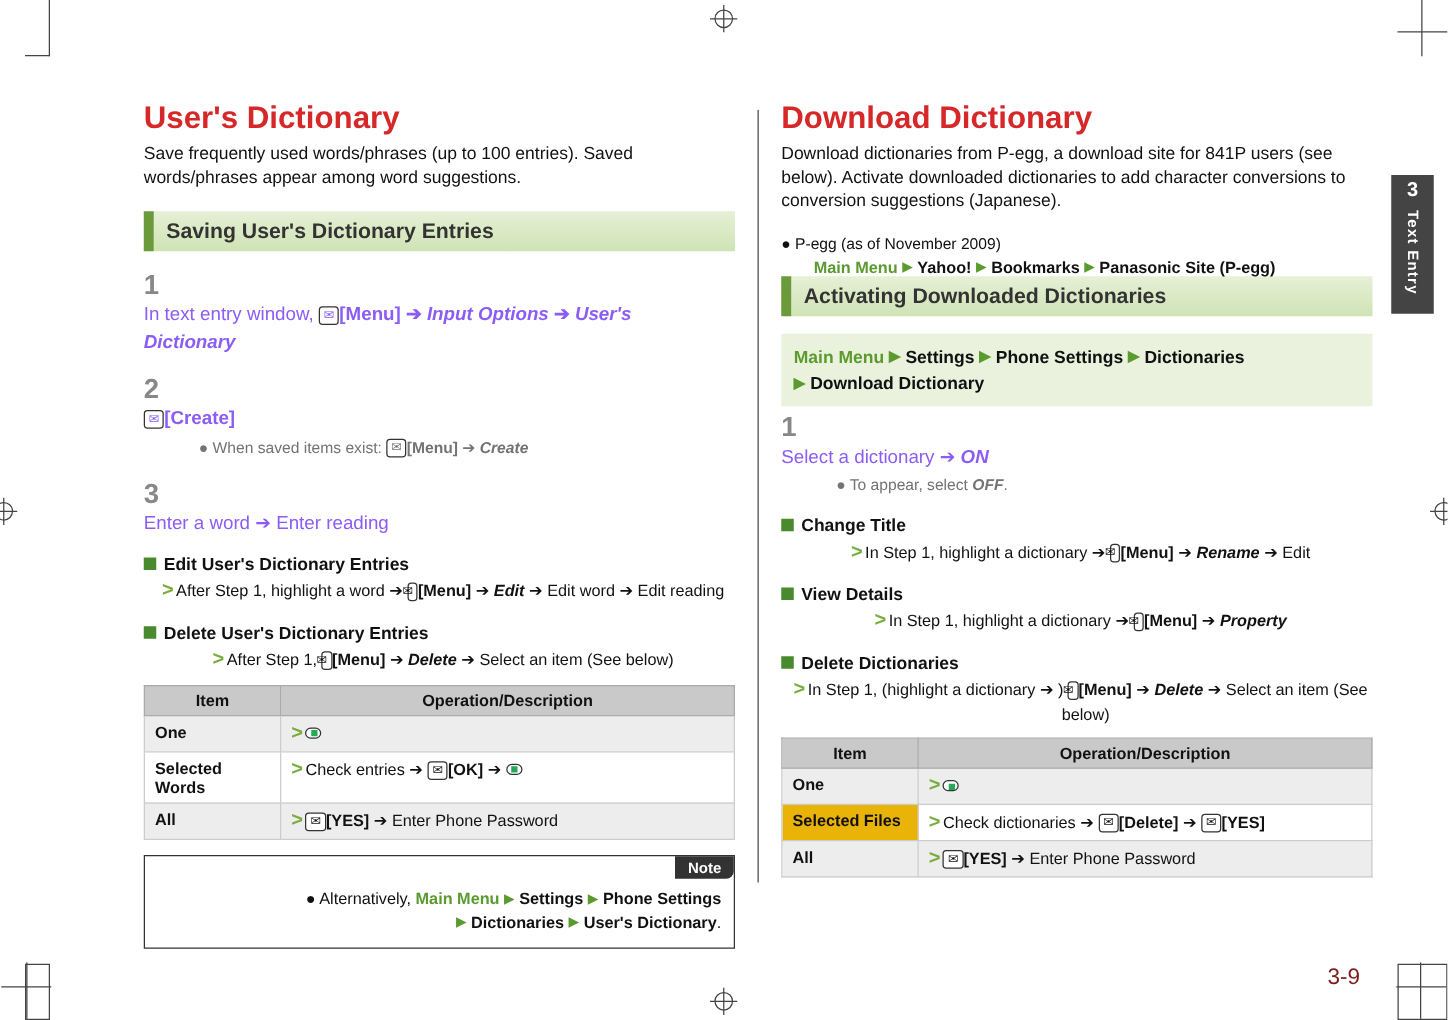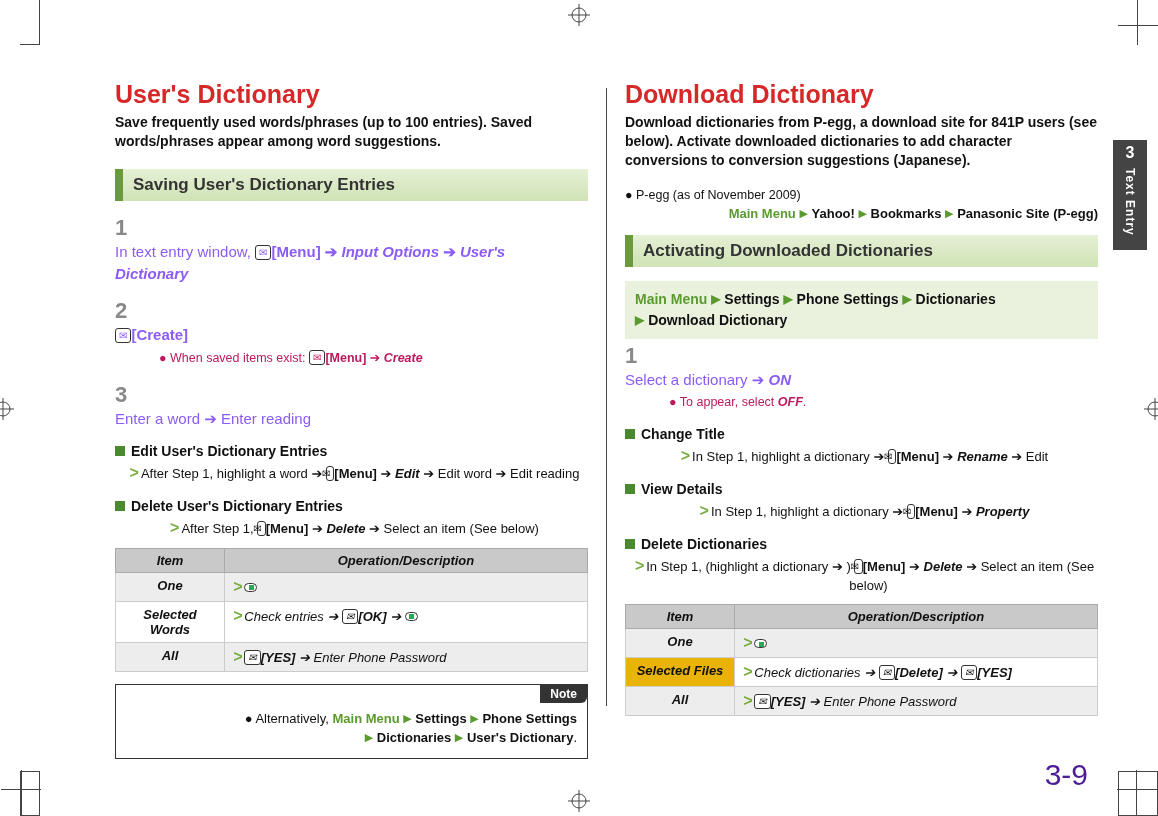--- a/index.html
+++ b/index.html
@@ -32,60 +32,60 @@
 
   .page {
     position: absolute;
     top: 80px; left: 115px; right: 60px; bottom: 40px;
     display: flex;
   }
   .col { flex: 1; min-width: 0; }
   .divider { width: 1px; background:#4a4a4a; margin: 8px 18px 70px 18px; }
 
   h1 { color:#d62828; font-size:25px; font-weight:700; margin-bottom:4px; }
-  .desc { font-size:14px; font-weight:700; line-height:1.35; margin-bottom:18px;}
+  .desc { font-size:14px; font-weight:400; line-height:1.35; margin-bottom:18px;}
   .greenbar {
     background: linear-gradient(#e6f0d6,#cfe3b5);
     border-left: 8px solid #6a9a3a;
     font-size:17px; font-weight:700; color:#333;
     padding:6px 10px; margin-bottom:14px;
   }
   .stepnum { color:#888; font-size:22px; font-weight:700; display:inline-block; width:26px; vertical-align:top;}
   .steptxt { display:inline-block; width:calc(100% - 30px); font-size:15px; color:#8b5cf6; line-height:1.45; vertical-align:top;}
   .step { margin-bottom:14px; }
   .arrow { font-weight:700; }
   .em { font-style:italic; font-weight:700; }
-  .bullet-sub { font-size:12.5px; color:#be185d; margin-left:44px; line-height:1.4; margin-top:4px;}
+  .bullet-sub { font-size:12.5px; color:#737373; margin-left:44px; line-height:1.4; margin-top:4px;}
   .bullet-sub::before { content:"● "; }
   .gsq { display:inline-block; width:10px; height:10px; background:#4a8a2e; margin-right:6px; vertical-align:0px;}
   .subh { font-weight:700; font-size:14px; margin-top:14px; margin-bottom:2px; }
   .gt { color:#7aad3f; font-weight:700; font-size:16px; margin-right:2px;}
   .subdesc { font-size:13px; line-height:1.45; margin-left:14px; text-indent:-8px;text-align:center;}
   .subdesc .gt { text-indent:0;}
-  table { width:100%; border-collapse:collapse; margin-top:8px; font-size:13px;font-style:italic;}
+  table { width:100%; border-collapse:collapse; margin-top:8px; font-size:13px;}
   th { background:#c9c9c9; font-weight:700; padding:4px 8px; text-align:center; border:1px solid #aaa;}
   td { padding:5px 8px; border:1px solid #ccc; vertical-align:top;}
   tr.alt td { background:#ededed; }
-  td:first-child { font-weight:700; width:109px; background:#ededed;text-align:center;}
+  td:first-child { font-weight:700; width:109px; background:#ededed;}
   tr.plain td:first-child{ background:#fff;}
   .iconbox { display:inline-block; border:1px solid #333; border-radius:3px; padding:0 3px; font-size:10px; line-height:13px; vertical-align:1px; background:#fff;}
   .dotbtn { display:inline-block; width:13px; height:9px; border:1px solid #333; border-radius:5px; position:relative; vertical-align:0px; background:#fff;}
   .dotbtn::after{content:"";position:absolute;top:1.5px;left:3.5px;width:5px;height:5px;background:#2a5;}
   .notebox { border:1px solid #333; margin-top:12px; font-size:13px;text-align:right; }
   .notetab { background:#333; color:#fff; font-weight:700; font-size:12px; display:inline-block; padding:2px 10px; border-radius:0 0 6px 0;}
   .notebody { padding:6px 10px 10px 10px; line-height:1.5;}
   .mm { color:#5a9a2e; font-weight:700;}
   .tri { color:#5a9a2e; font-size:11px; vertical-align:1px;}
-  .navline { font-size:13px; margin-left:26px; margin-bottom:14px;text-align:right;}
+  .navline { font-size:13px; margin-left:26px; }
   .mainmenu-box { background:#eaf2dd; padding:8px 10px; font-size:14px; font-weight:700; margin-bottom:4px; line-height:1.5;}
   .mainmenu-box .tri{font-size:12px;}
   .sidetab { position:absolute; top:140px; right:11px; width:34px; background:#444; color:#fff; text-align:center; padding:4px 0 10px 0;}
   .sidetab .num{font-weight:700; font-size:16px;}
   .sidetab .lbl{writing-mode:vertical-rl; font-size:12px; font-weight:700; letter-spacing:1px; margin-top:6px; display:inline-block;}
-  .pgnum { position:absolute; bottom:24px; right:70px; font-size:30px; color:#4c1d95;margin-left:44px;}
+  .pgnum { position:absolute; bottom:24px; right:70px; font-size:18px; color:#7f1d1d;margin-left:44px;}
 </style>
 </head>
 <body>
 
 <div class="crop tl1"></div>
 <div class="crop tl2"></div>
 <div class="crop tr1"></div>
 <div class="crop bl1"></div>
 <div class="crop br1"></div>
 <span class="reg reg-top">

